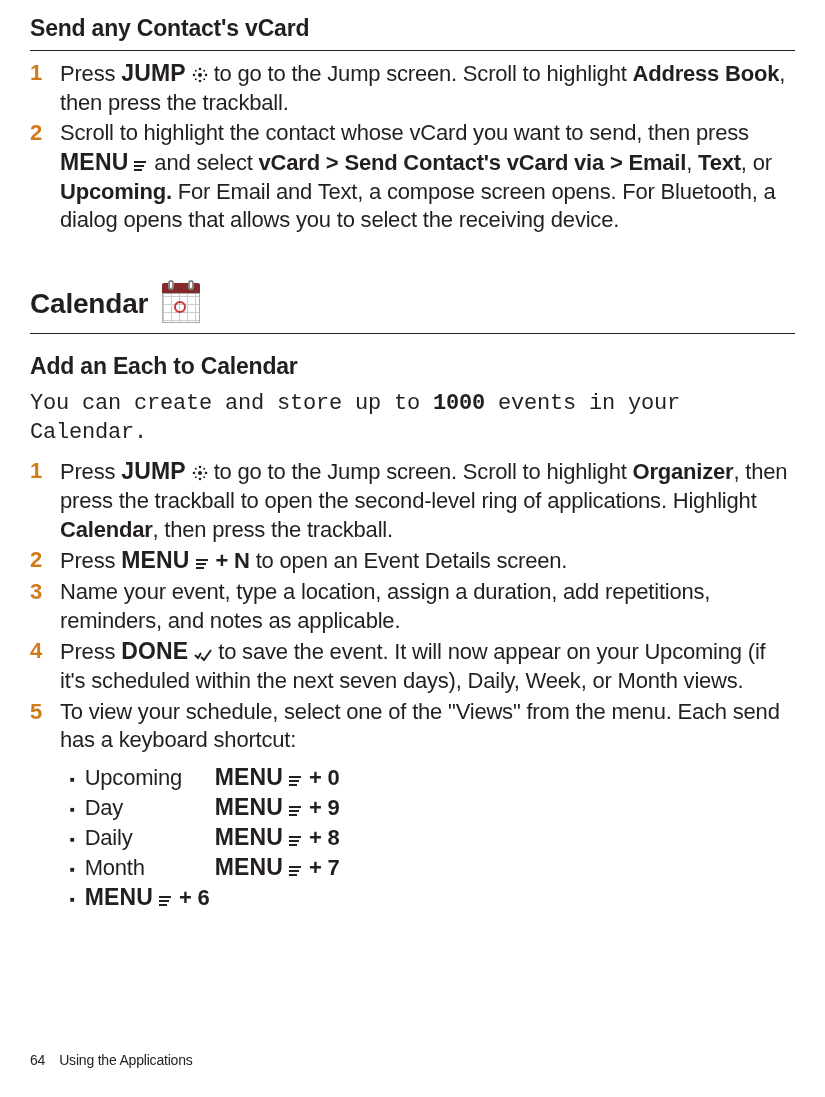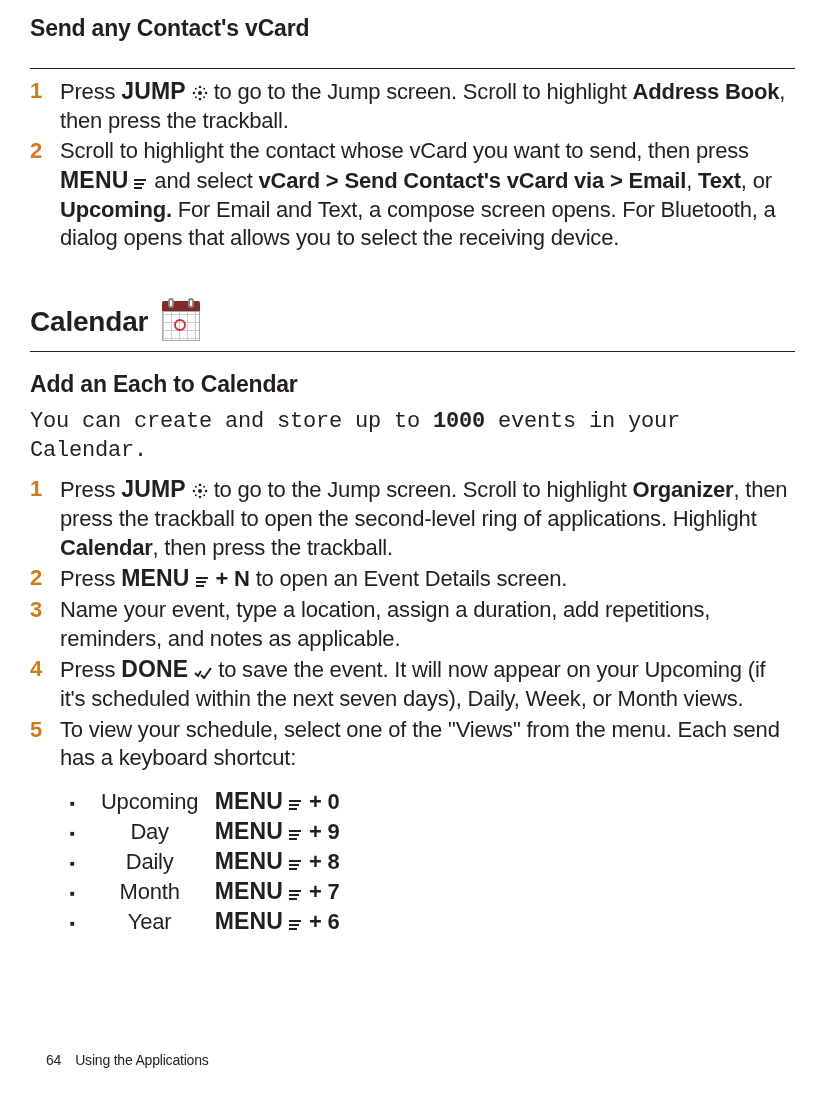--- a/index.html
+++ b/index.html
@@ -13,21 +13,21 @@
       line-height: 1.3;
       padding: 10px 30px 0 30px;
       position: relative;
       letter-spacing: -0.2px;
     }
     .bold { font-weight: 700; }
     .hdr-sub {
       font-weight: 700;
       font-size: 23px;
       border-bottom: 1px solid #231f20;
-      padding-bottom: 24px;
+      padding-bottom: 6px;
       margin-bottom: 8px;
       margin-top: 4px;
     }
     .hdr-major {
       font-weight: 700;
       font-size: 28px;
       border-bottom: 1px solid #231f20;
       padding-bottom: 8px;
       margin-top: 48px;
       margin-bottom: 18px;
@@ -44,36 +44,36 @@
       color: #d17a1a;
       font-size: 22px;
     }
     ol.steps > li > .body { flex: 1; }
     .keycap {
       font-weight: 700;
       font-size: 23px;
       letter-spacing: 0.2px;
     }
     .intro { margin: 8px 0 10px 0; font-family: Liberation Mono, monospace; }
-    ul.bullets { list-style: none; margin-left: 10px; margin-top: 14px; text-align: center; }
+    ul.bullets { list-style: none; margin-left: 10px; margin-top: 8px; }
     ul.bullets > li { display: flex; align-items: baseline; }
     ul.bullets > li::before {
       content: "■";
       font-size: 8px;
       margin-right: 10px;
       position: relative;
       top: -3px;
       color: #231f20;
     }
     .b-label { width: 130px; display: inline-block; }
     .b-short { font-weight: 400; }
     .footer {
       position: absolute;
       bottom: 28px;
-      left: 46px;
+      left: 30px;
       font-size: 14px;
       color: #222;
     }
     .footer .pg { margin-right: 14px; }
     
     .cal-icon {
       width: 42px; height: 42px;
       position: relative;
       display: inline-block;
     }
@@ -229,21 +229,20 @@
           </li>
         <li>
             <span class="b-label">Month</span>
             <span class="b-short"><span class="keycap">MENU</span> <span class="ico ico-menu"><svg width="14" height="12" viewBox="0 0 14 12">
                   <rect x="0" y="1" width="12" height="2" fill="#231f20"></rect>
                   <rect x="0" y="5" width="10" height="2" fill="#231f20"></rect>
                   <rect x="0" y="9" width="8" height="2" fill="#231f20"></rect>
                 </svg></span><span class="bold"> + 7</span></span>
           </li>
         <li>
-            <span class="b-label">Year</span>
             <span class="b-short"><span class="keycap">MENU</span> <span class="ico ico-menu"><svg width="14" height="12" viewBox="0 0 14 12">
                   <rect x="0" y="1" width="12" height="2" fill="#231f20"></rect>
                   <rect x="0" y="5" width="10" height="2" fill="#231f20"></rect>
                   <rect x="0" y="9" width="8" height="2" fill="#231f20"></rect>
                 </svg></span><span class="bold"> + 6</span></span>
           </li>
       </ul>
     </span>
   </li>
 </ol>

